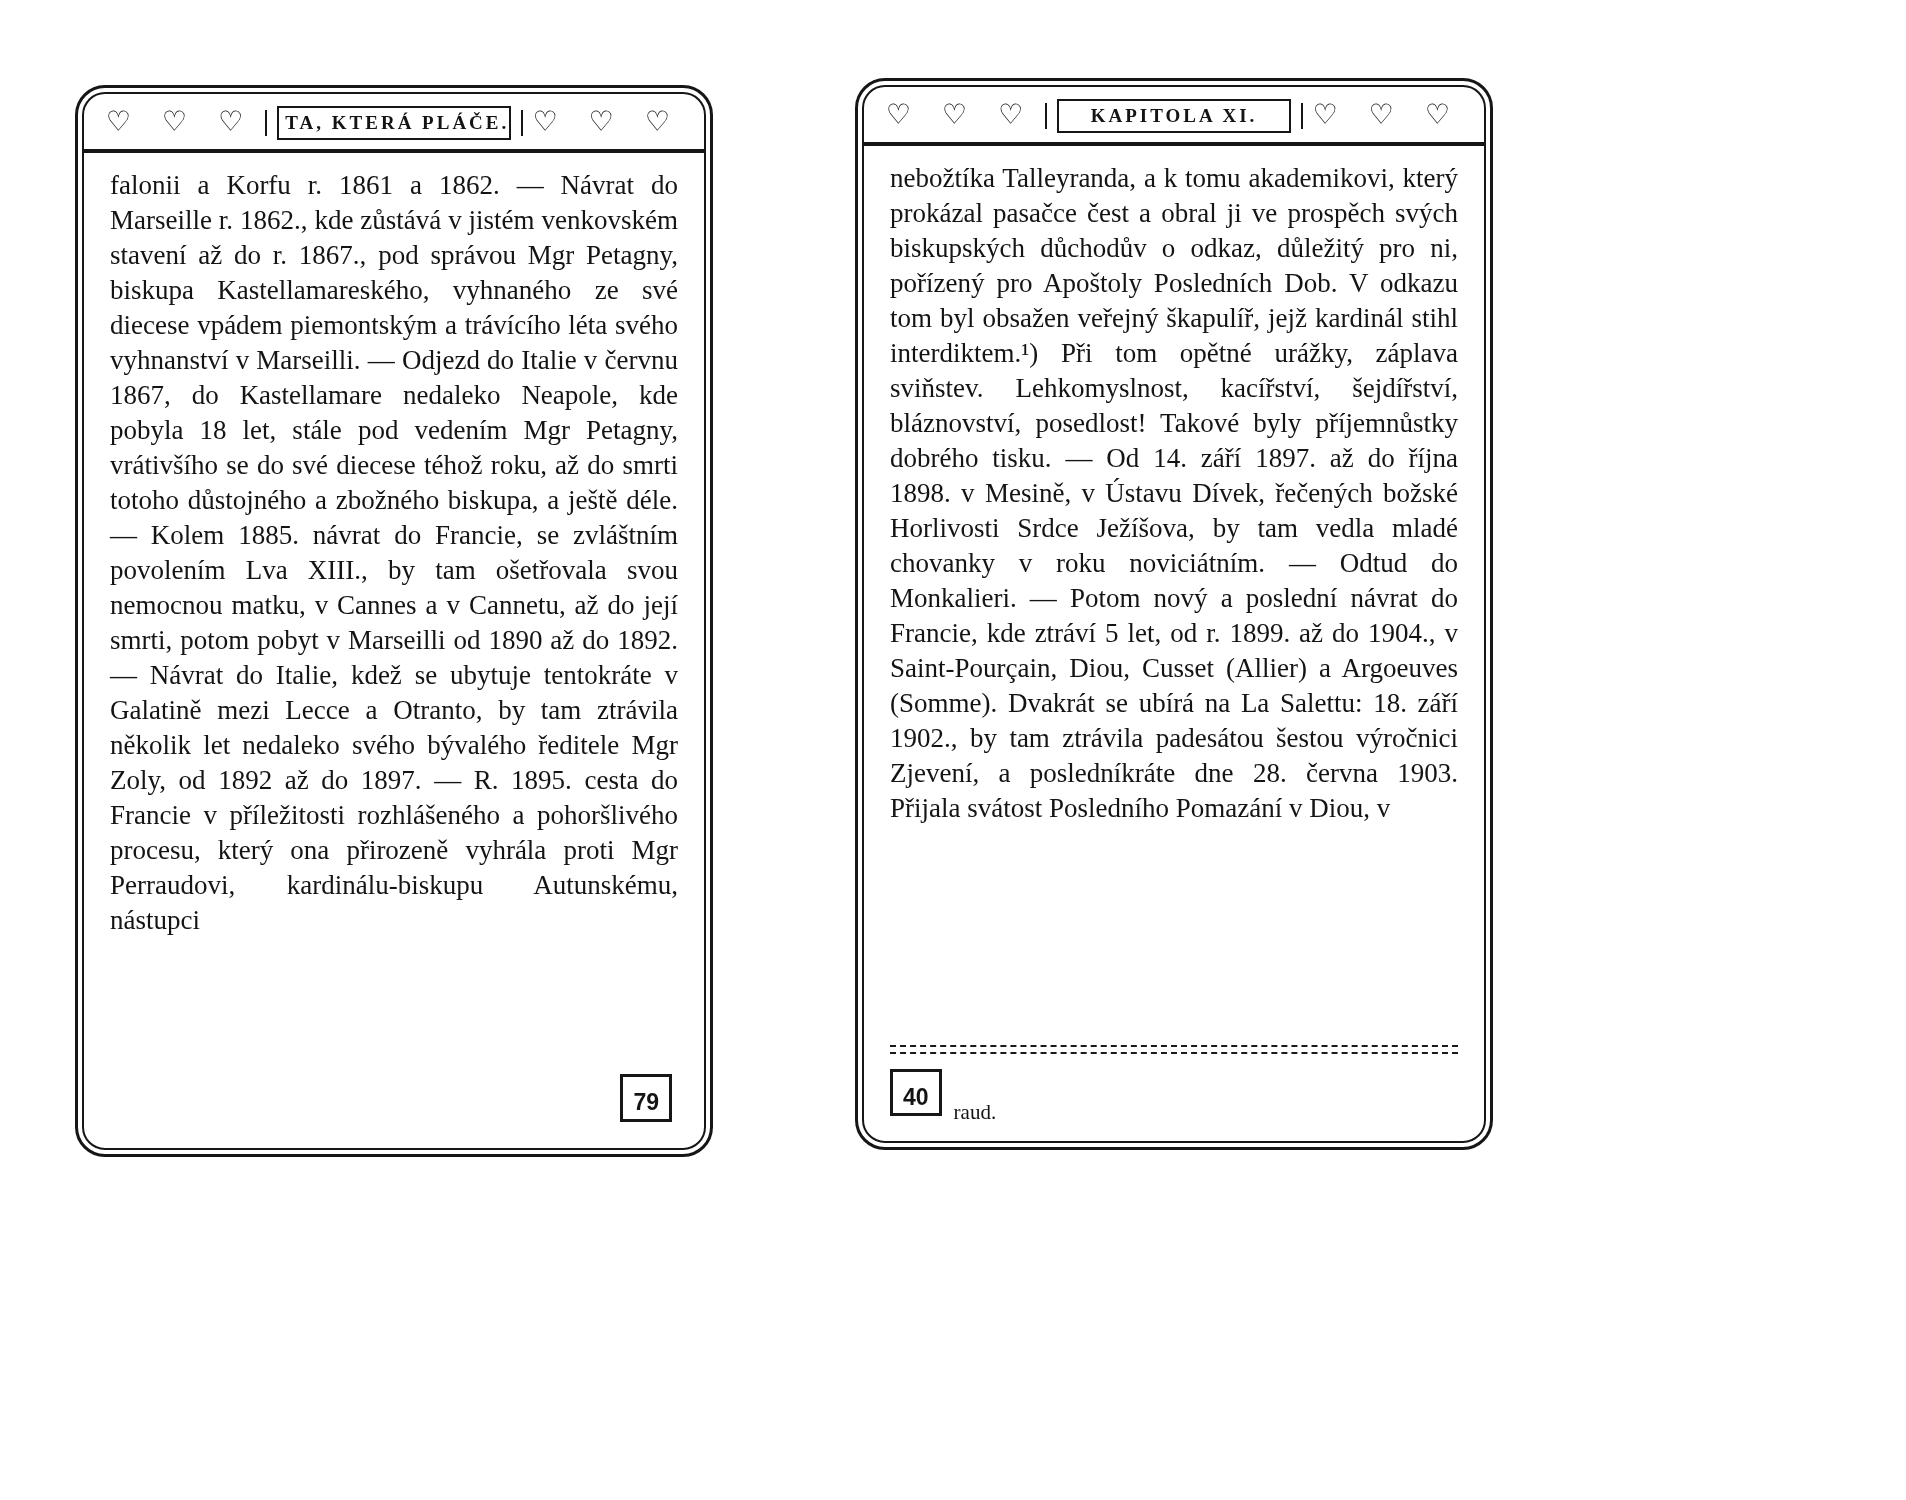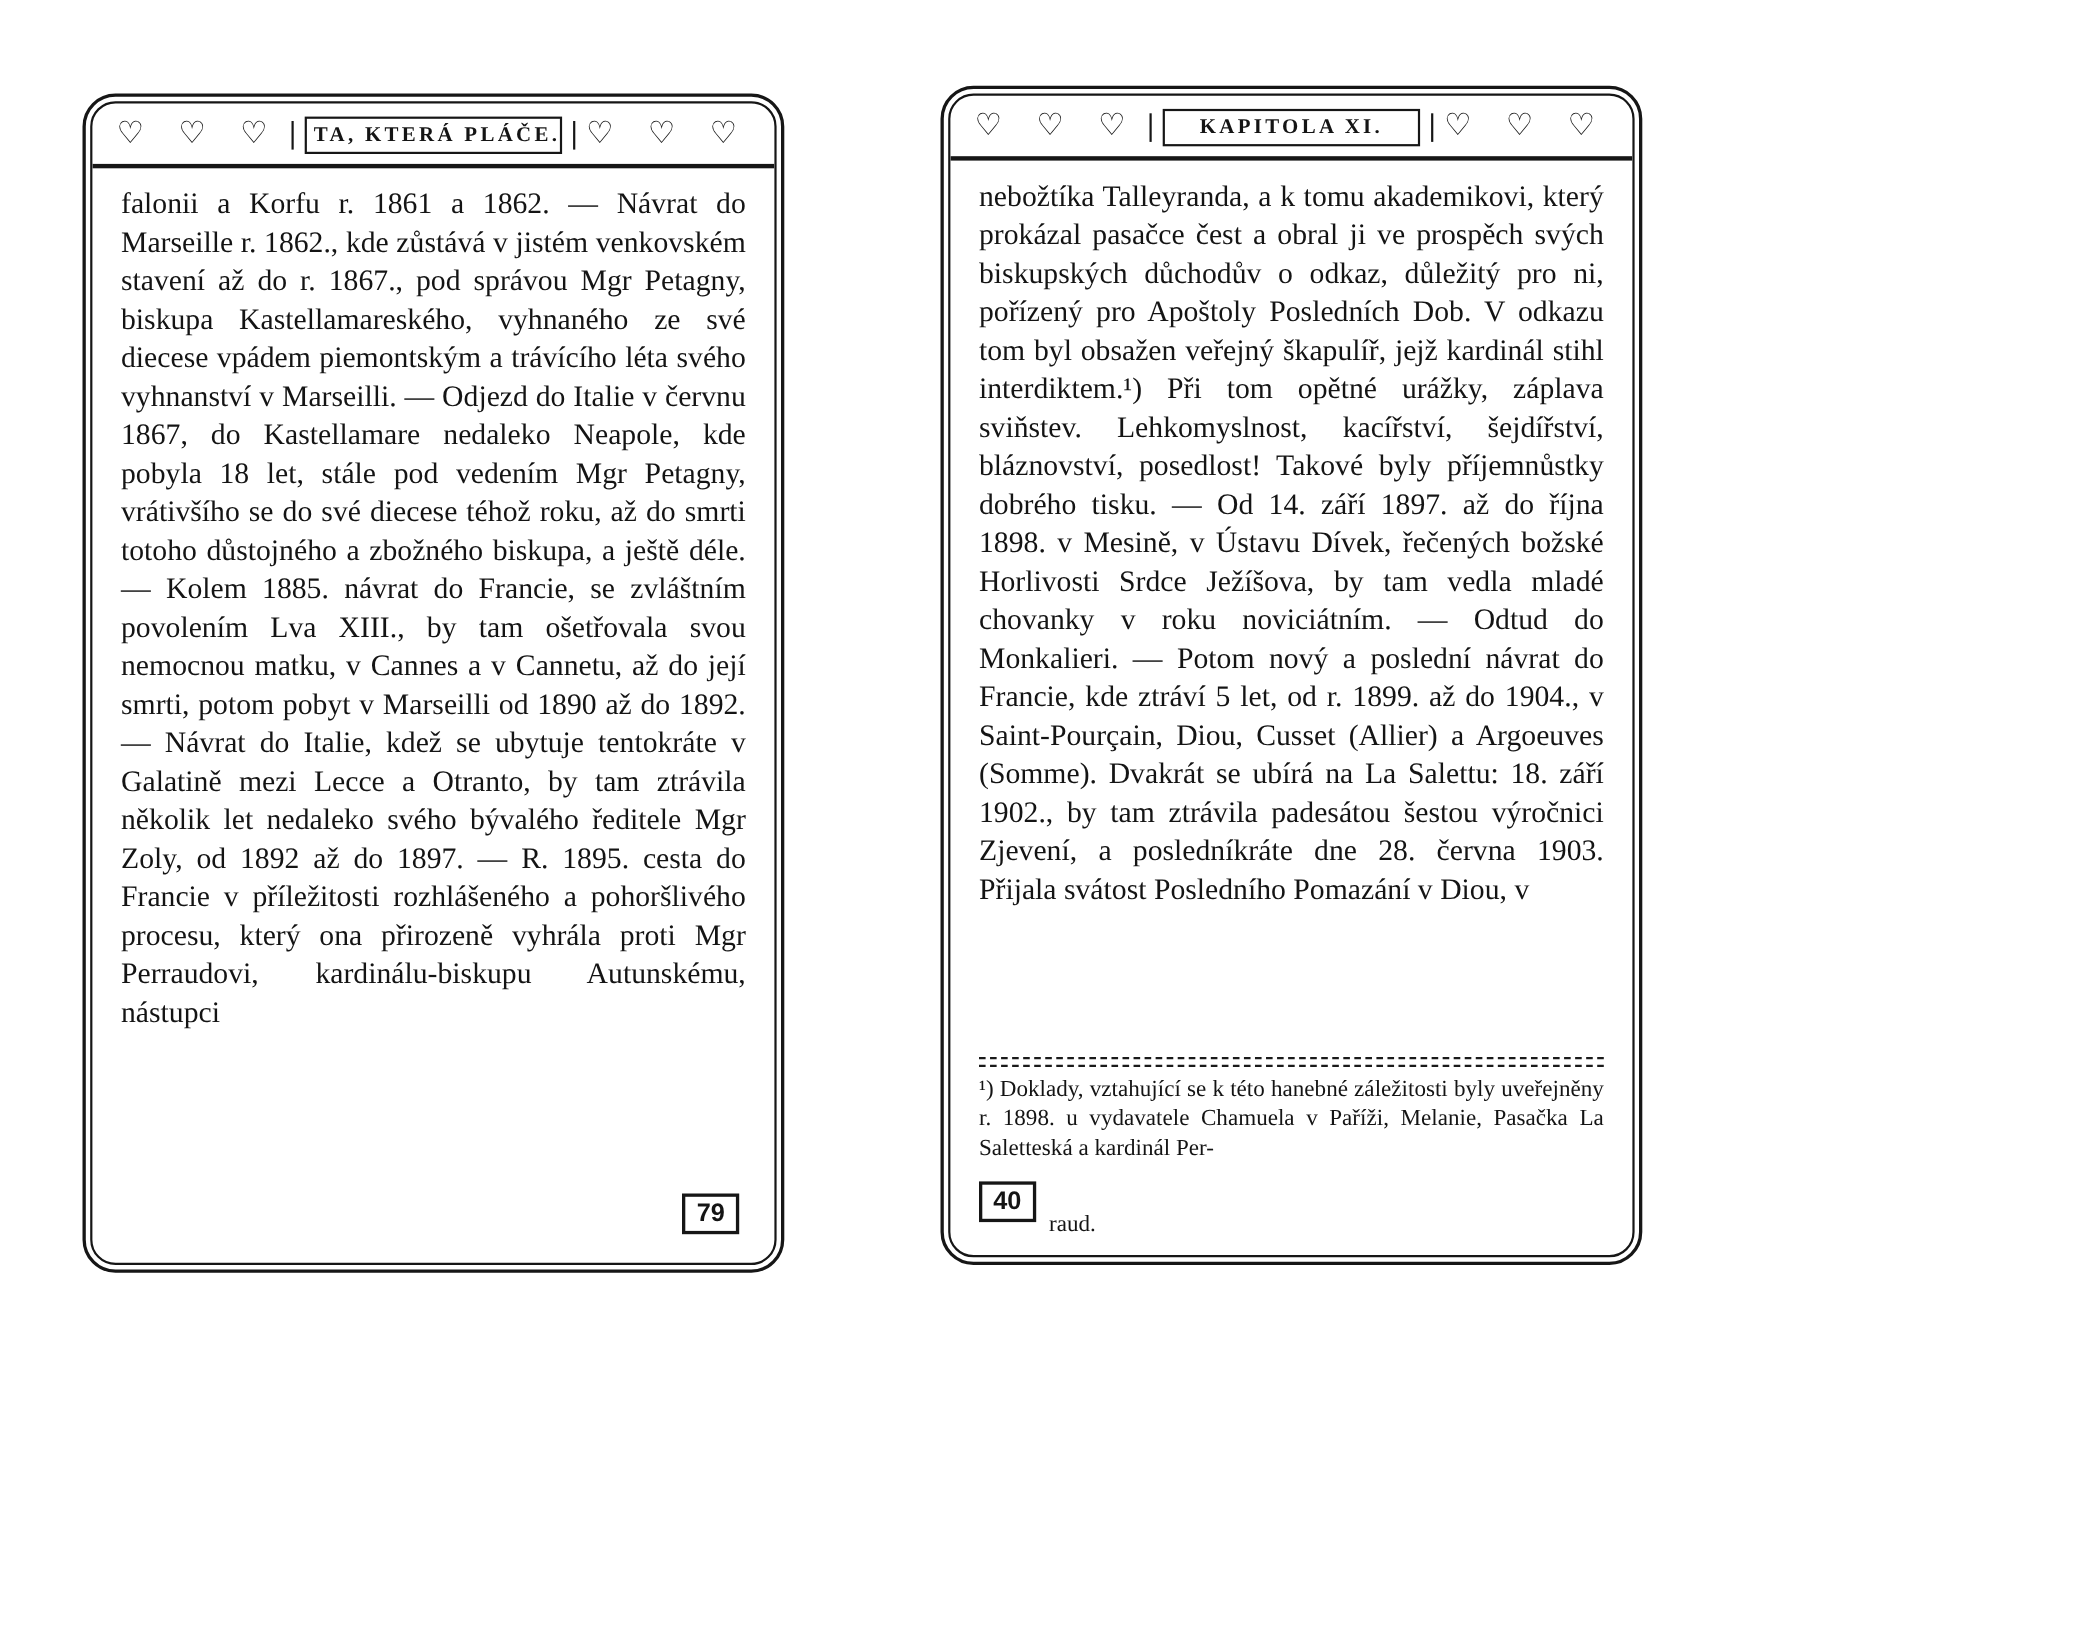--- a/index.html
+++ b/index.html
@@ -69,21 +69,21 @@
     padding: 15px 26px 0 26px;
     font-size: 27px;
     line-height: 35px;
     text-align: justify;
     color: #141414;
   }
   .it { }
   .pageno {
     display: inline-block;
     border: 3px solid #161616;
-    padding: 1px 10px 2px 10px;
+    padding: 12px 10px 2px 10px;
     font-family: "Liberation Sans", sans-serif;
     font-weight: bold;
     font-size: 23px;
     line-height: 1.2;
     color: #141414;
     background: #ffffff;
   }
   .numrow-left-page {
     margin-top: auto;
     text-align: right;
@@ -140,21 +140,20 @@
         <span class="hearts">♡ ♡ ♡</span>
         <span class="vdiv"></span>
         <span class="titlebox">KAPITOLA XI.</span>
         <span class="vdiv"></span>
         <span class="hearts">♡ ♡ ♡</span>
       </div>
       <div class="hrule"></div>
       <div class="body-text"><span>nebožtíka Talleyranda, a k tomu akademikovi, který prokázal pasačce čest a obral ji ve prospěch svých biskupských důchodův o odkaz, důležitý pro ni, pořízený pro Apoštoly Posledních Dob. V odkazu tom byl obsažen veřejný škapulíř, jejž kardinál stihl interdiktem.¹) Při tom opětné urážky, záplava sviňstev. Lehkomyslnost, kacířství, šejdířství, bláznovství, posedlost! Takové byly příjemnůstky </span><span class="it">dobrého tisku.</span><span> — Od 14. září 1897. až do října 1898. v Mesině, v Ústavu </span><span class="it">Dívek,</span><span> řečených </span><span class="it">božské Horlivosti Srdce Ježíšova,</span><span> by tam vedla mladé chovanky v roku noviciátním. — Odtud do Monkalieri. — Potom nový a poslední návrat do Francie, kde ztráví 5 let, od r. 1899. až do 1904., v Saint-Pourçain, Diou, Cusset (Allier) a Argoeuves (Somme). Dvakrát se ubírá na La Salettu: 18. září 1902., by tam ztrávila padesátou šestou výročnici Zjevení, a posledníkráte dne 28. června 1903. Přijala svátost Posledního Pomazání v Diou, v</span></div>
       <div class="footnote-wrap">
         <div class="fnrule"></div>
-        <div class="fntext"><span>¹) Doklady, vztahující se k této hanebné záležitosti byly uveřejněny r. 1898. u vydavatele Chamuela v Paříži, </span><span class="it">Melanie, Pasačka La Saletteská a kardinál Per-</span></div>
         <div class="fn-lastrow">
           <span class="pageno">40</span>
           <span class="fn-lastword it">raud.</span>
         </div>
       </div>
     </div>
   </div>
 
 </div>
 

